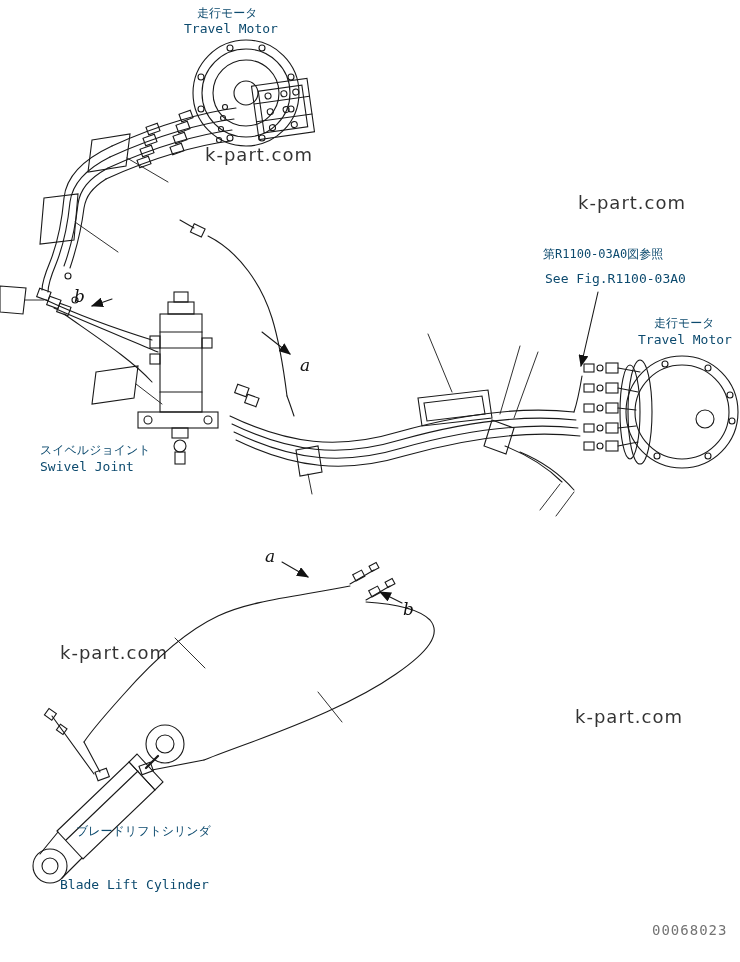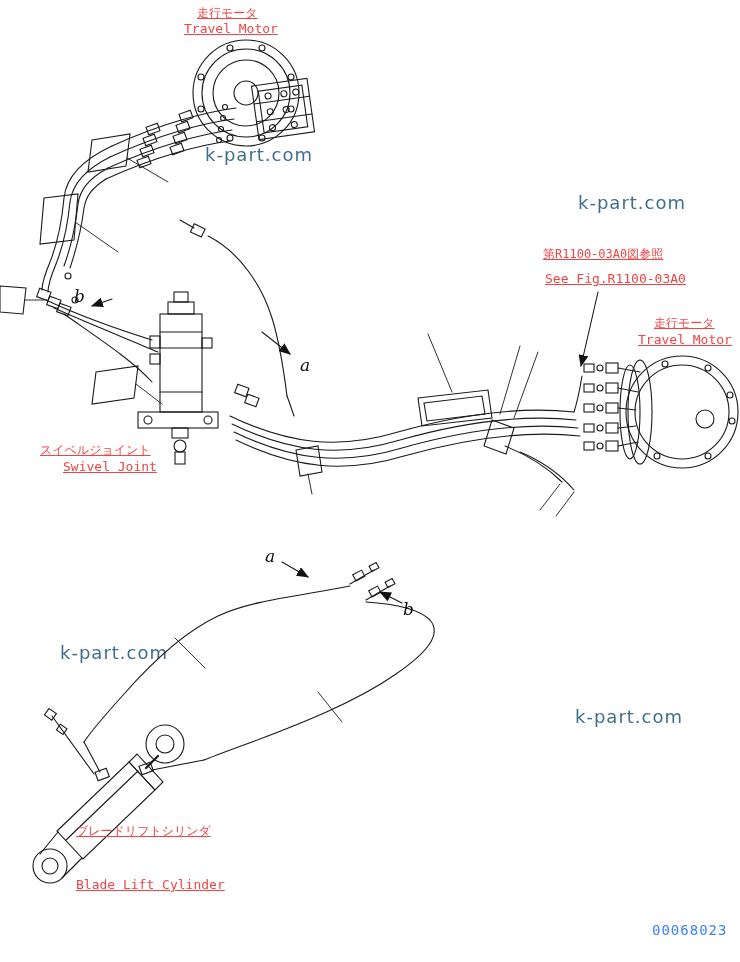--- a/index.html
+++ b/index.html
@@ -2,36 +2,36 @@
 <html><head>
 <meta charset="utf-8">
 <style>
   html,body{margin:0;padding:0;background:#fff;}
   .page{
     position:relative;width:740px;height:962px;background:#ffffff;
     font-family:"DejaVu Sans Mono","Liberation Mono",monospace;
     overflow:hidden;
   }
   .label{
-    position:absolute;font-size:13px;line-height:15px;color:#ef4444;
-    white-space:pre;letter-spacing:0px;text-decoration:underline;
+    position:absolute;font-size:13px;line-height:15px;color:#0c4a6e;
+    white-space:pre;letter-spacing:0px;
   }
   .label.jp{font-size:12px;}
   .marker{
     position:absolute;font-family:"DejaVu Serif","Liberation Serif",serif;
     font-style:italic;font-size:17px;color:#111;
   }
   .watermark{
     position:absolute;font-size:18px;letter-spacing:1px;
-    color:#0c4a6e;opacity:.8;
+    color:#000000;opacity:.8;
     font-family:"DejaVu Sans","Liberation Sans",sans-serif;
     z-index:1;
   }
   .partnum{
-    position:absolute;font-size:14px;color:#3b82f6;letter-spacing:1px;
+    position:absolute;font-size:14px;color:#737373;letter-spacing:1px;
   }
   svg.dwg{position:absolute;left:0;top:0;z-index:2;}
   svg.dwg g{stroke:#1a1a1a;stroke-width:1.1;fill:none;stroke-linecap:round;}
   svg.dwg .thin{stroke-width:0.9;}
   svg.dwg .thick{stroke-width:2.2;}
 </style>
 </head>
 <body>
 
 <div class="page">
@@ -247,24 +247,24 @@
   <div class="label jp" style="left:197px;top:6px;z-index:3">走行モータ</div>
   <div class="label" style="left:184px;top:21px;z-index:3">Travel Motor</div>
 
   <div class="label jp" style="left:543px;top:247px;z-index:3">第R1100-03A0図参照</div>
   <div class="label" style="left:545px;top:271px;z-index:3">See Fig.R1100-03A0</div>
 
   <div class="label jp" style="left:654px;top:316px;z-index:3">走行モータ</div>
   <div class="label" style="left:638px;top:332px;z-index:3">Travel Motor</div>
 
   <div class="label jp" style="left:40px;top:443px;z-index:3">スイベルジョイント</div>
-  <div class="label" style="left:63px;top:459px;z-index:3">Swivel Joint</div>
+  <div class="label" style="left:40px;top:459px;z-index:3">Swivel Joint</div>
 
   <div class="label jp" style="left:76px;top:824px;z-index:3">ブレードリフトシリンダ</div>
-  <div class="label" style="left:76px;top:877px;z-index:3">Blade Lift Cylinder</div>
+  <div class="label" style="left:60px;top:877px;z-index:3">Blade Lift Cylinder</div>
 
   <div class="marker" style="left:300px;top:355px;z-index:3">a</div>
   <div class="marker" style="left:74px;top:286px;z-index:3">b</div>
   <div class="marker" style="left:265px;top:546px;z-index:3">a</div>
   <div class="marker" style="left:403px;top:599px;z-index:3">b</div>
 
   <div class="partnum" style="left:652px;top:922px;z-index:3">00068023</div>
 
 </div>
 

